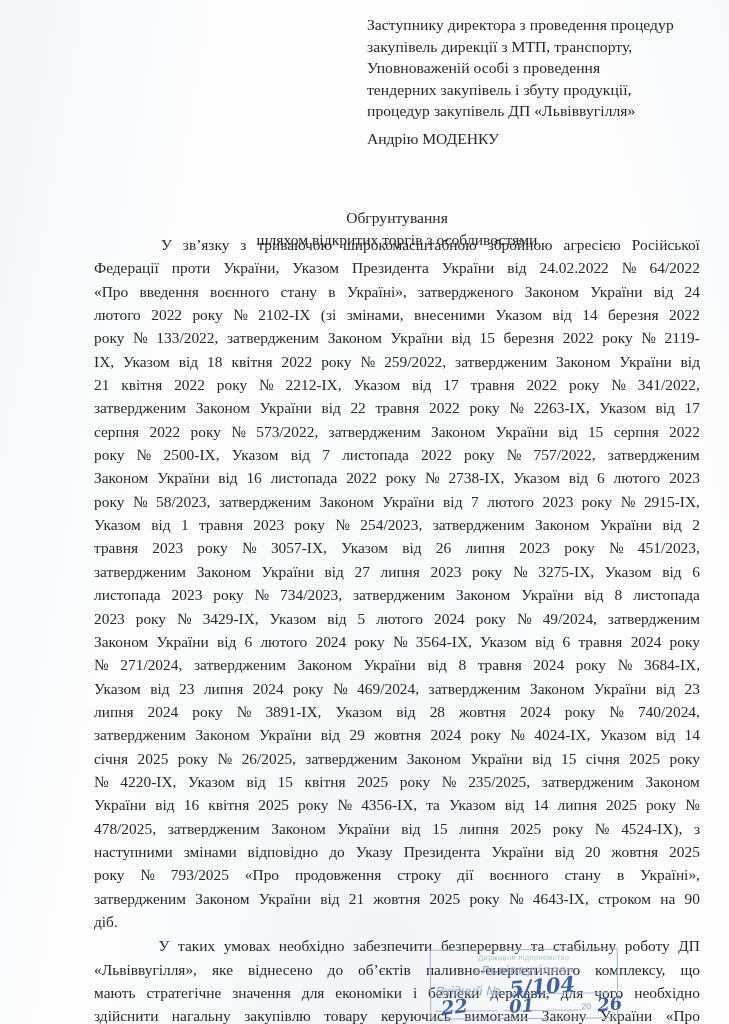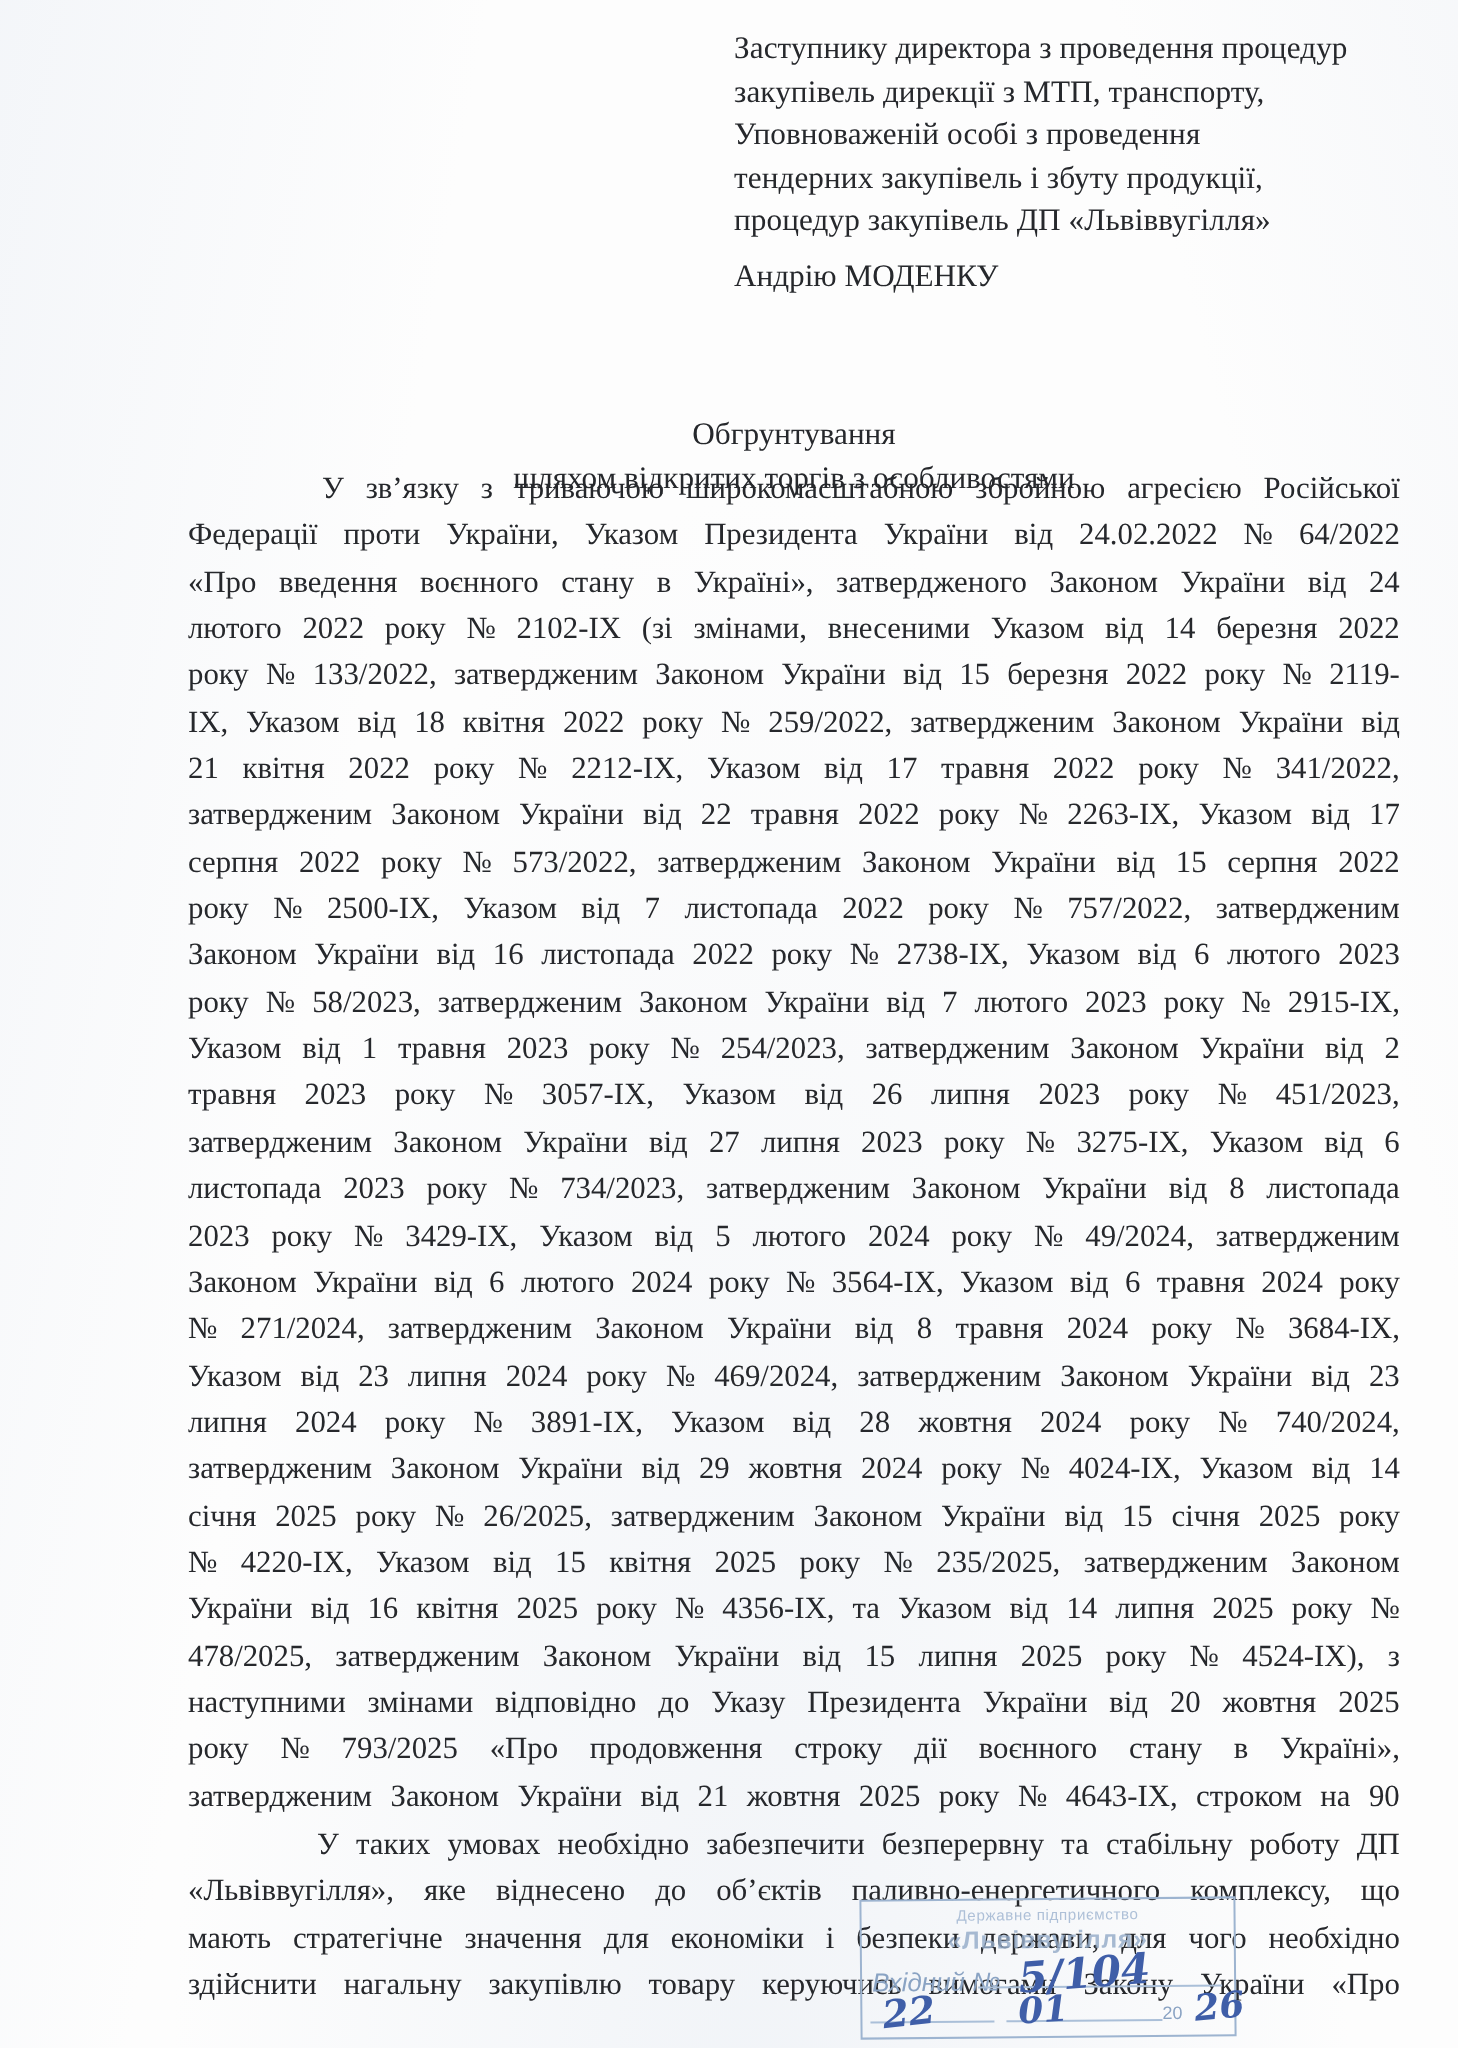--- a/index.html
+++ b/index.html
@@ -677,20 +677,21 @@
             <span>21</span>
             <span>жовтня</span>
             <span>2025</span>
             <span>року</span>
             <span>№</span>
             <span>4643-ІХ,</span>
             <span>строком</span>
             <span>на</span>
             <span>90</span>
           </span>
+          <span class="ln">діб.</span>
         </p>
       <p class="para">
           <span class="ln j">
             <span class="indent"></span>
             <span>У</span>
             <span>таких</span>
             <span>умовах</span>
             <span>необхідно</span>
             <span>забезпечити</span>
             <span>безперервну</span>

